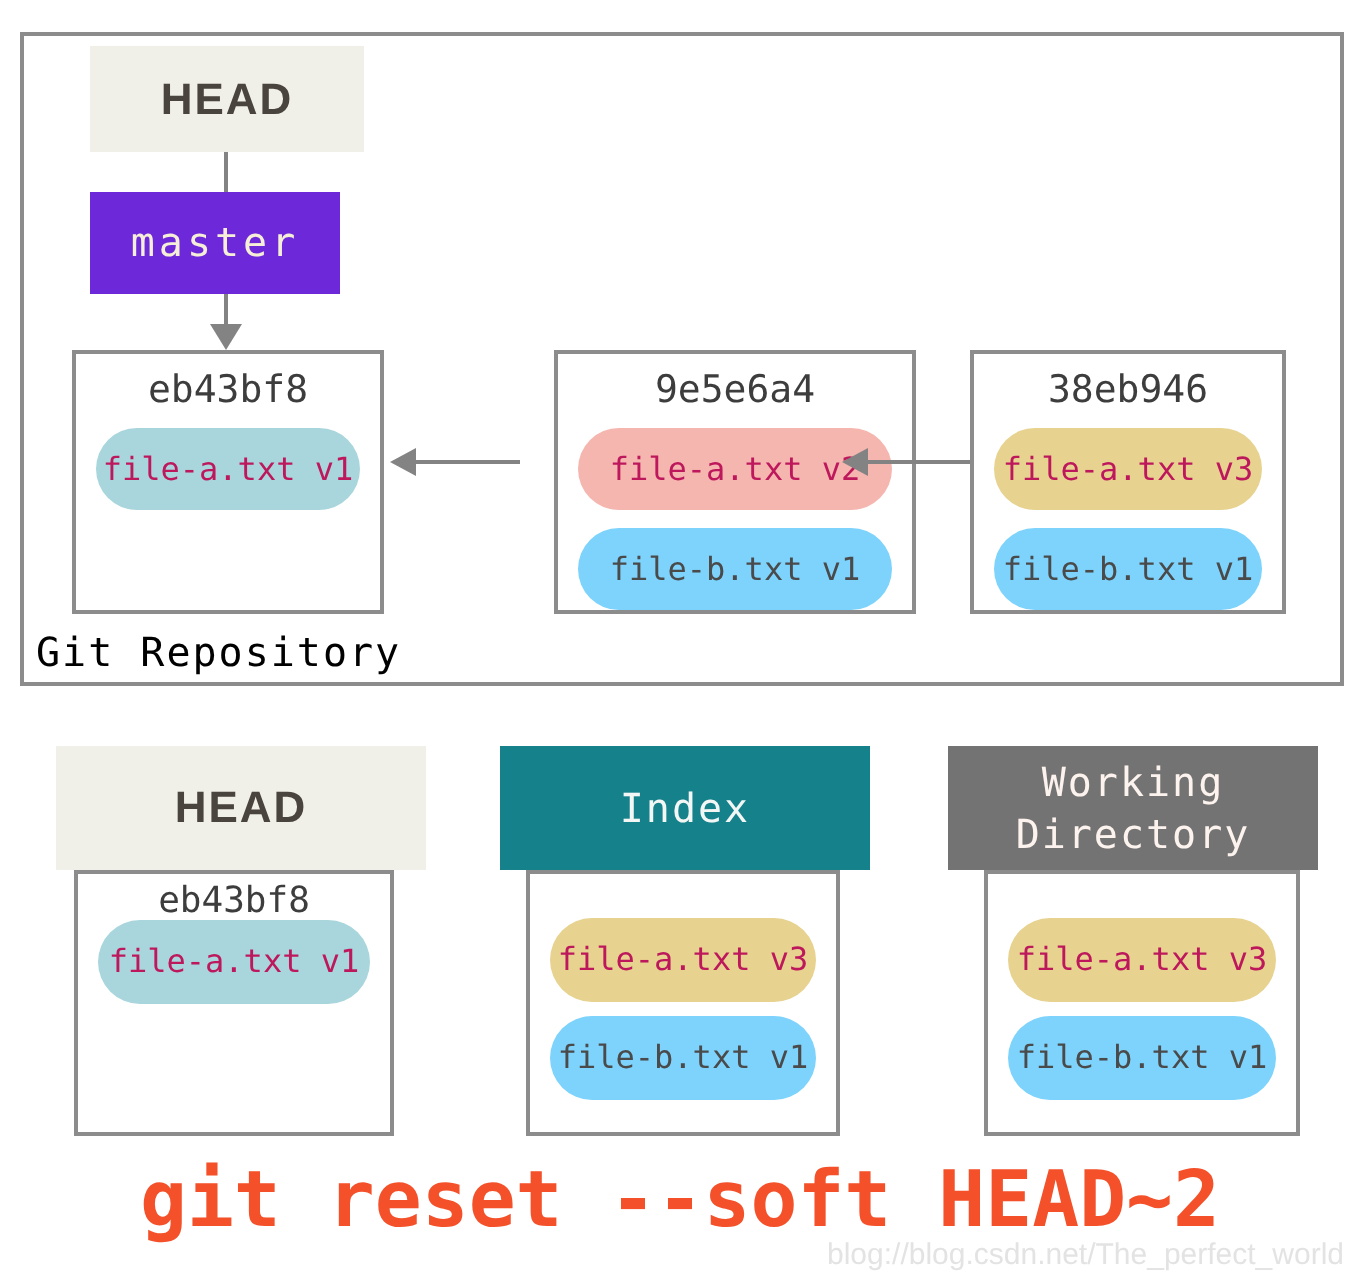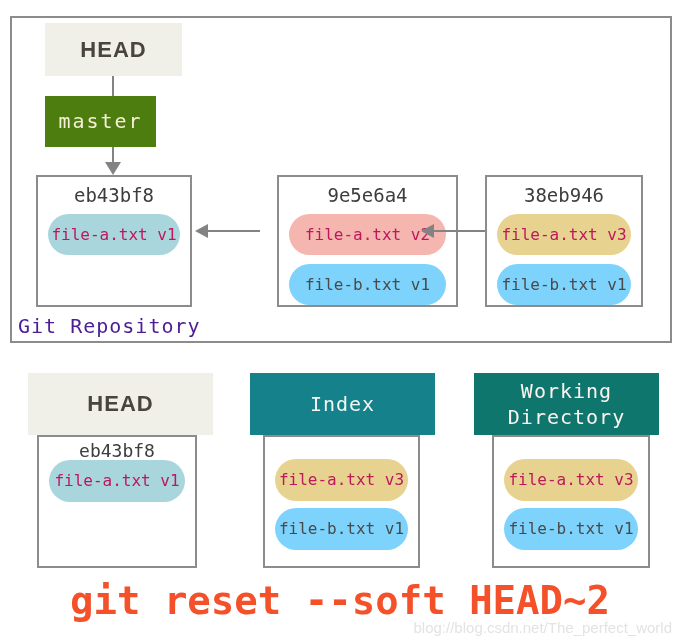--- a/index.html
+++ b/index.html
@@ -4,27 +4,27 @@
 <style>
   html,body{margin:0;padding:0;background:#ffffff;}
   .stage{
     position:relative;width:680px;height:643px;background:#ffffff;overflow:hidden;
     font-family:"DejaVu Sans Mono", monospace;color:#3f3f3f;
   }
   .abs{position:absolute;box-sizing:border-box;}
 
   
   .repo-box{left:10px;top:16px;width:662px;height:327px;border:2px solid #8c8c8c;background:#ffffff;}
-  .repo-label{left:18px;top:314px;font-size:20px;color:#4c1d95;letter-spacing:1px;}
+  .repo-label{left:18px;top:314px;font-size:20px;color:#000000;letter-spacing:1px;}
 
   
   .head-ref{left:45px;top:23px;width:137px;height:53px;background:#f0efe8;
     text-align:center;line-height:53px;font-family:"Liberation Sans",sans-serif;
     font-weight:bold;font-size:22px;color:#4a443e;letter-spacing:1px;}
-  .master-ref{left:45px;top:96px;width:111px;height:51px;background:#4d7c0f;
+  .master-ref{left:45px;top:96px;width:125px;height:51px;background:#6d28d9;
     text-align:center;line-height:51px;font-size:20px;color:#f6efd8;letter-spacing:2px;}
   .vline{width:2px;background:#838383;}
   .line-head-master{left:112px;top:76px;height:20px;}
   .line-master-commit{left:112px;top:147px;height:16px;}
   .tri-down{width:0;height:0;border-left:8px solid transparent;border-right:8px solid transparent;
     border-top:13px solid #838383;left:105px;top:162px;}
 
   
   .commit{top:175px;height:132px;border:2px solid #8c8c8c;background:#ffffff;}
   .commit-1{left:36px;width:156px;}
@@ -48,21 +48,21 @@
   .tri-left{width:0;height:0;border-top:7px solid transparent;border-bottom:7px solid transparent;
     border-right:13px solid #838383;top:224px;}
   .tri-left-1{left:195px;}
   .tri-left-2{left:421px;}
 
   
   .area-header{top:373px;width:185px;height:62px;text-align:center;}
   .area-header-head{left:28px;background:#f0efe8;line-height:62px;
     font-family:"Liberation Sans",sans-serif;font-weight:bold;font-size:22px;color:#4a443e;letter-spacing:1px;}
   .area-header-index{left:250px;background:#15818b;line-height:62px;font-size:20px;color:#f2f6f4;letter-spacing:1px;}
-  .area-header-wd{left:474px;background:#0f766e;font-size:20px;color:#fdf3ee;
+  .area-header-wd{left:474px;background:#737373;font-size:20px;color:#fdf3ee;
     line-height:26px;padding-top:5px;letter-spacing:1px;}
   .area-body{top:435px;height:133px;border:2px solid #8c8c8c;background:#ffffff;}
   .area-body-head{left:37px;width:160px;}
   .area-body-index{left:263px;width:157px;}
   .area-body-wd{left:492px;width:158px;}
   .area-commit-id{position:absolute;left:0;top:3px;width:100%;text-align:center;font-size:18px;color:#3d3d3d;}
   .area-pill-solo{top:23px;height:42px;line-height:42px;border-radius:21px;}
   .area-pill-row1{top:22px;height:42px;line-height:42px;border-radius:21px;}
   .area-pill-row2{top:71px;height:42px;line-height:42px;border-radius:21px;}
 

